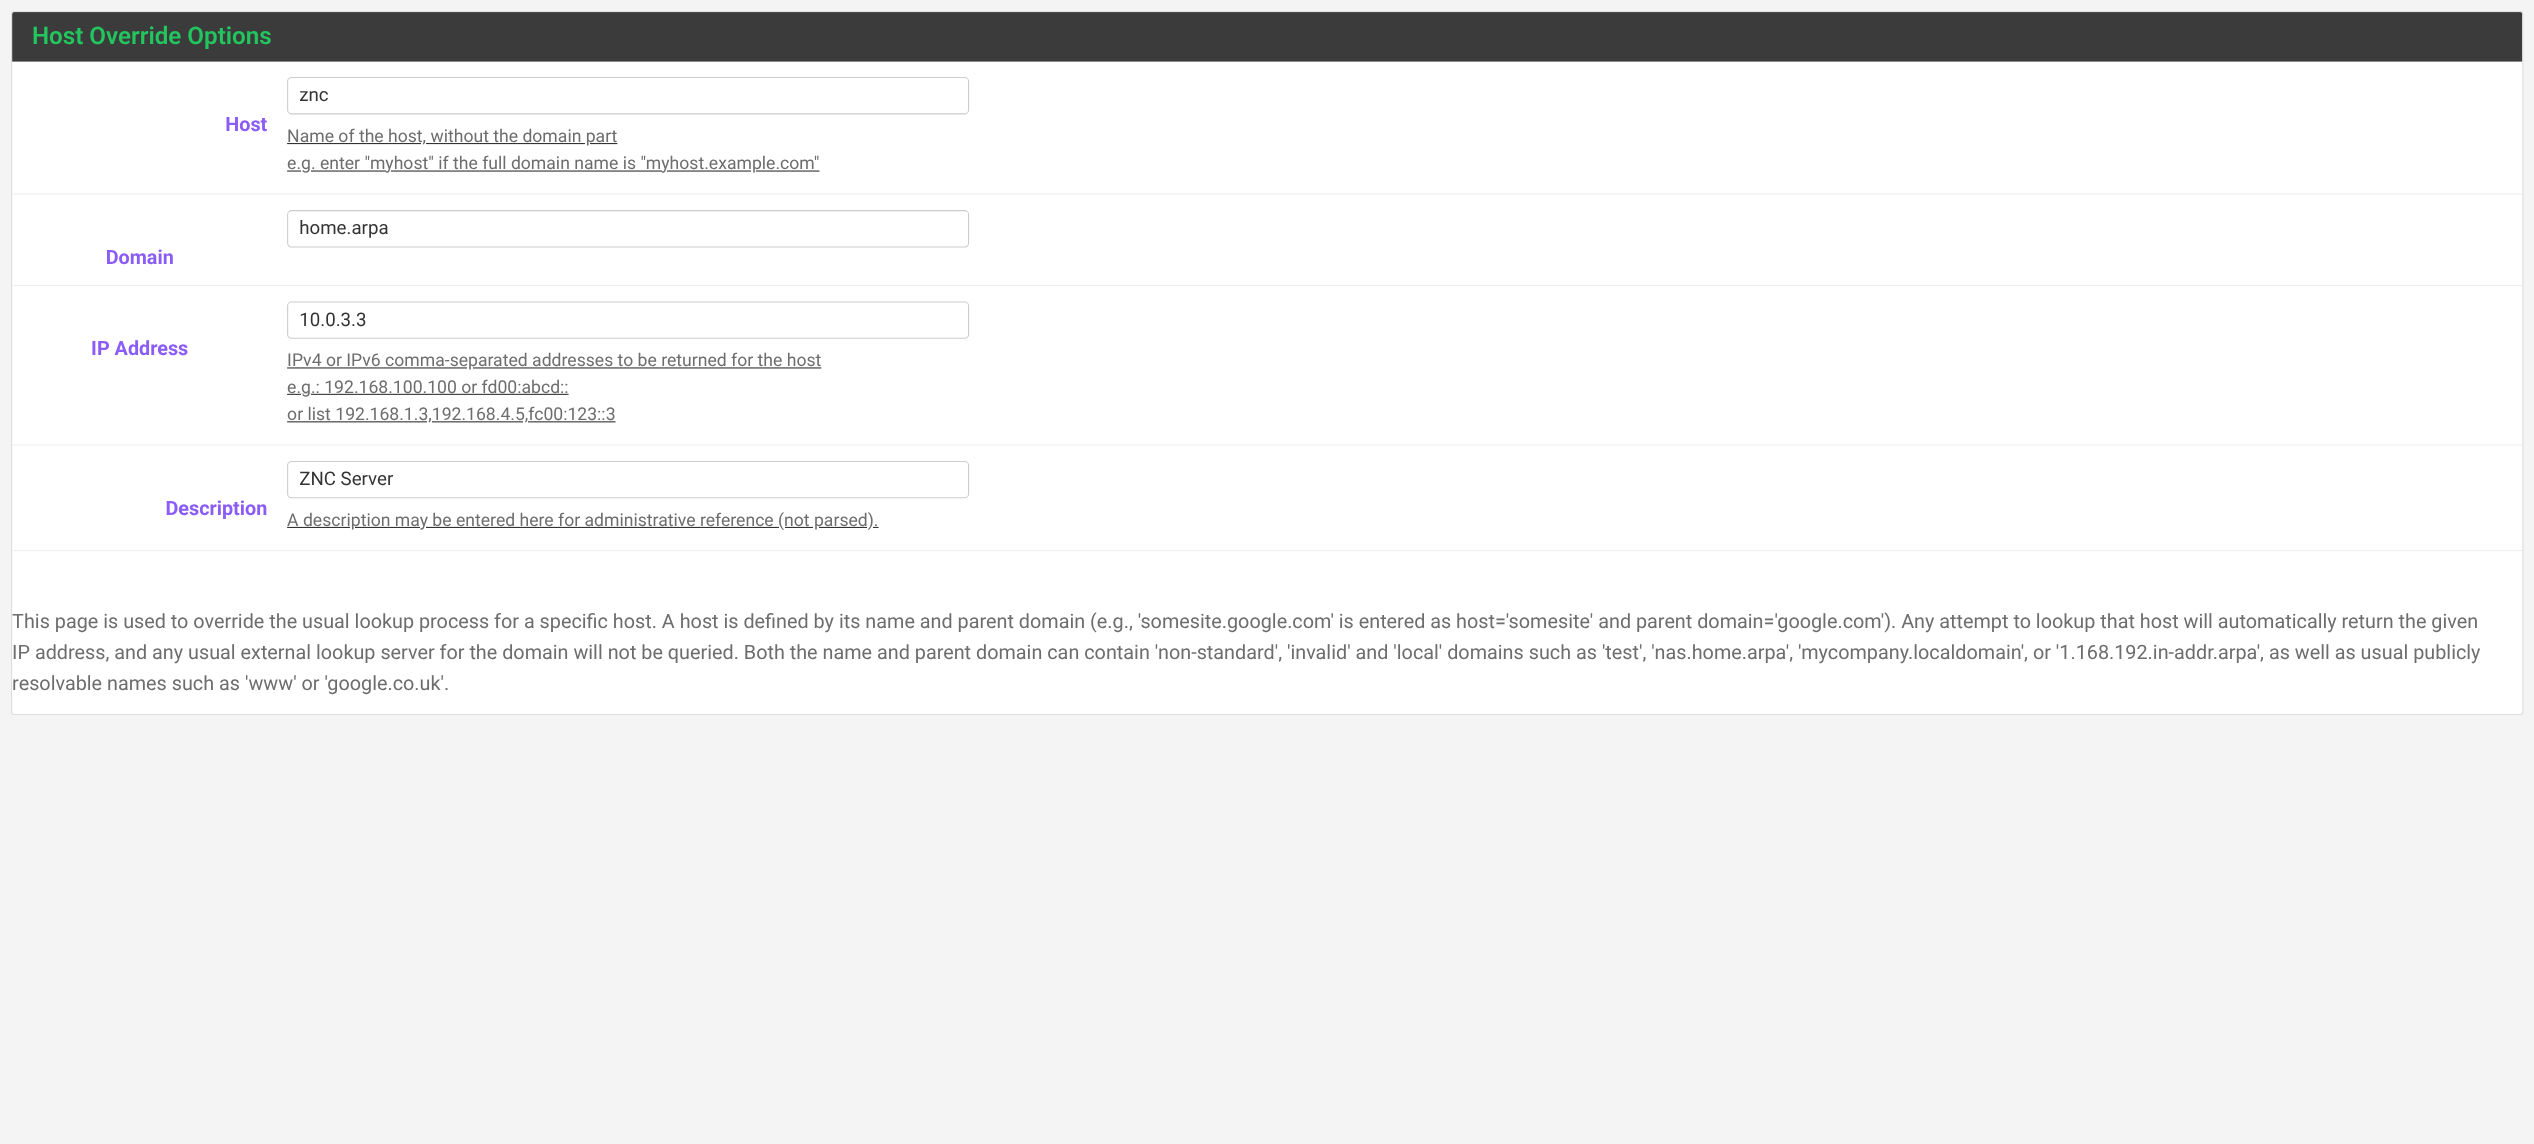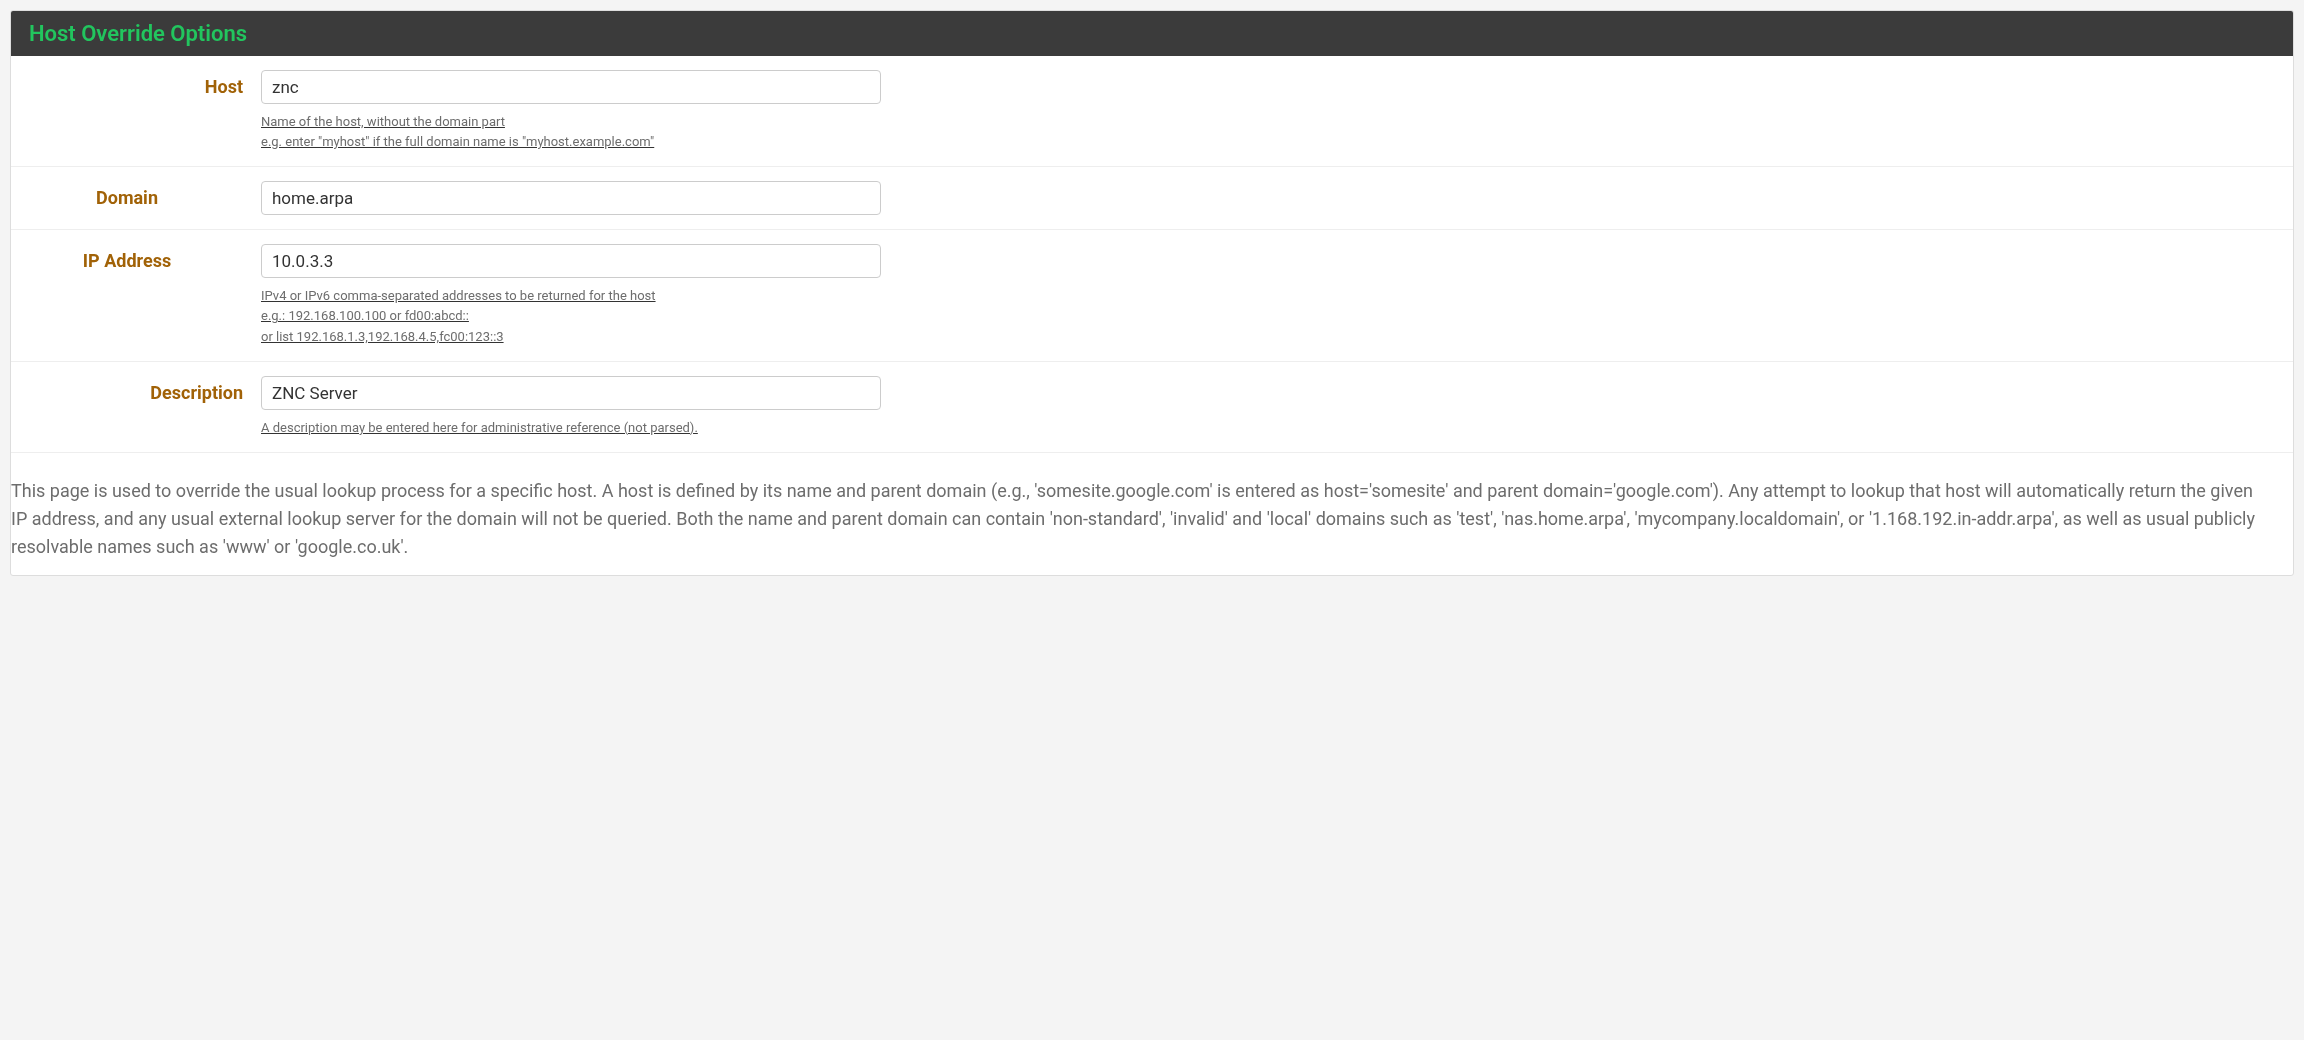--- a/index.html
+++ b/index.html
@@ -35,22 +35,23 @@
     .form-row:last-child {
       border-bottom: none;
     }
     .form-label {
       width: 250px;
       flex-shrink: 0;
       text-align: right;
       padding-right: 18px;
       padding-top: 6px;
       font-weight: 700;
-      color: #a16207;
+      color: #8b5cf6;
       font-size: 18px;
+      margin-top: 27px;
     }
     .form-label.underlined {
       text-align: center;
     }
     .form-content {
       flex: 1;
       padding-right: 20px;
       text-decoration: underline;
     }
     .form-input {
@@ -59,21 +60,21 @@
       padding: 6px 10px;
       font-size: 17px;
       border: 1px solid #ccc;
       border-radius: 4px;
       color: #333;
       font-family: inherit;
     }
     .help-text {
       margin-top: 8px;
       color: #6d6d6d;
-      font-size: 13px;
+      font-size: 16px;
       line-height: 1.55;
     }
     .info-row {
       display: flex;
       padding: 18px 0 14px 0;
       flex-direction: column;
     }
     .info-text {
       flex: 1;
       padding-right: 20px;

